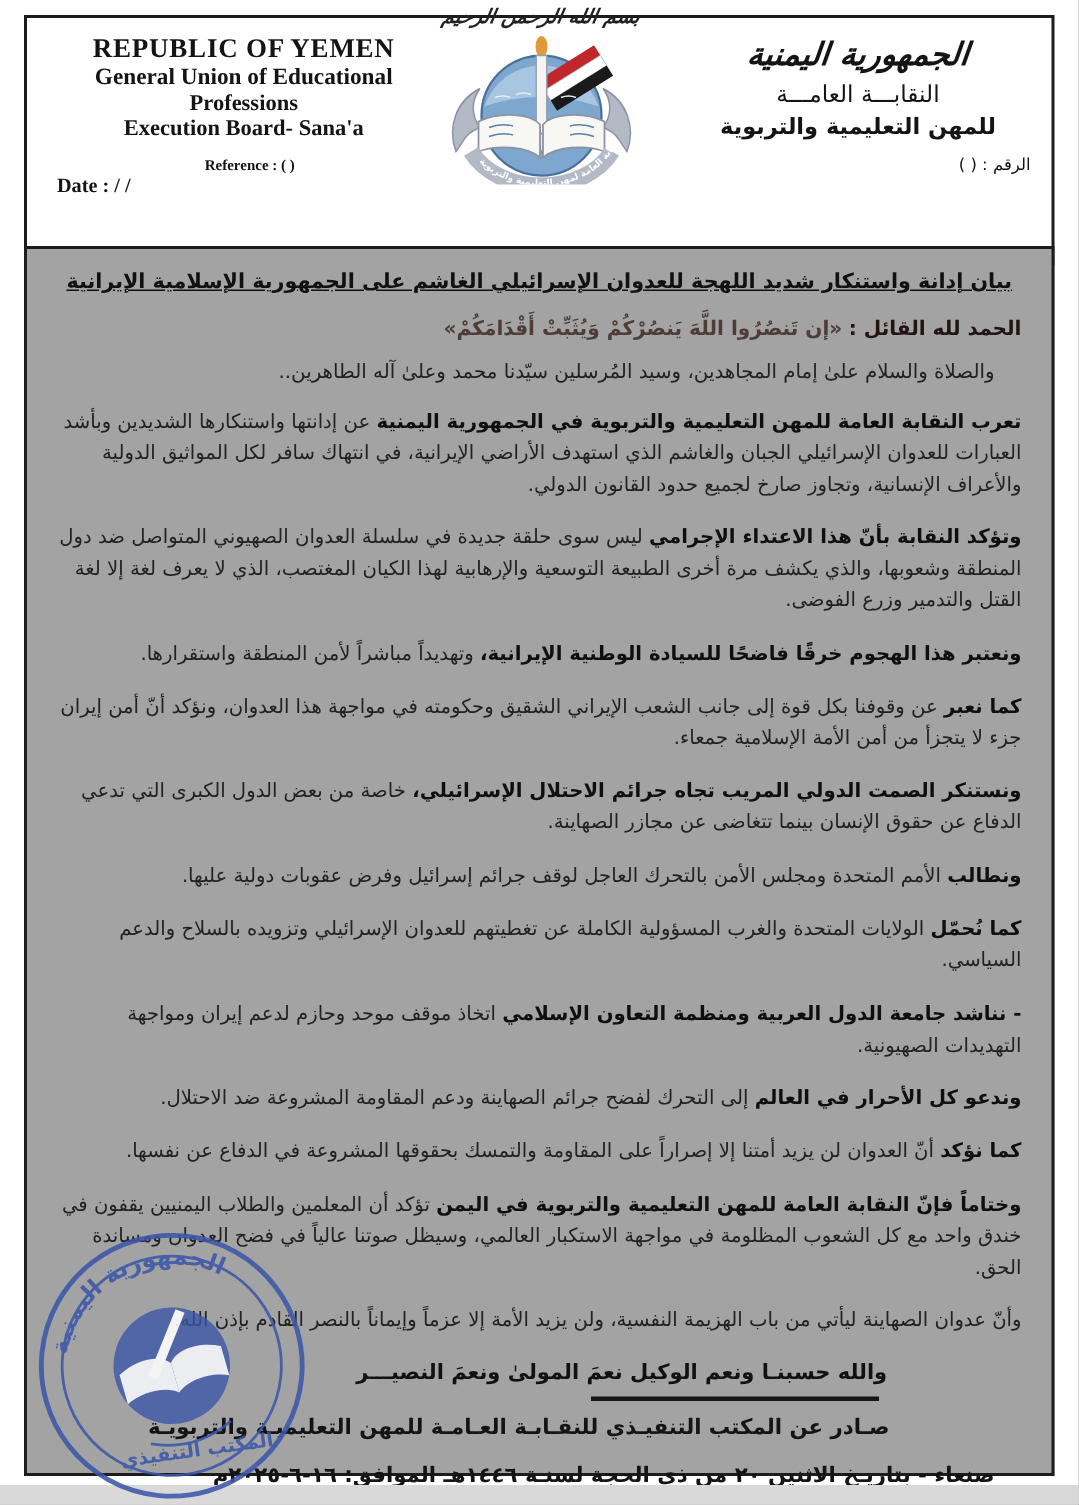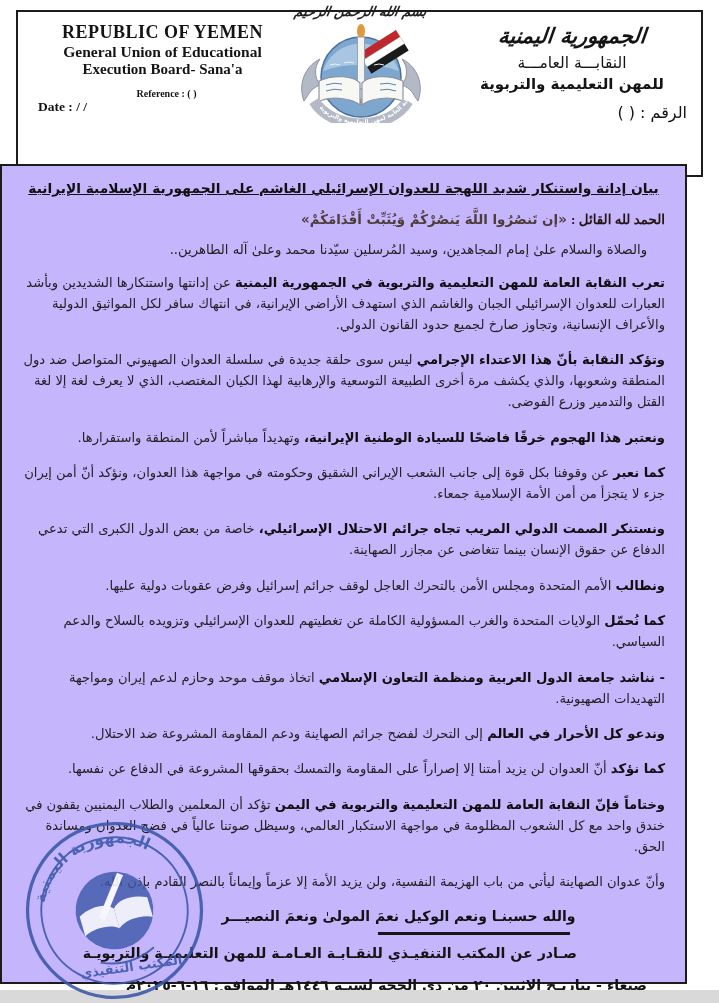--- a/index.html
+++ b/index.html
@@ -27,38 +27,38 @@
   .en-l4 { font-size:15px; }
   .en-ref { margin-top:10px; text-align:center; padding-left:8px; font-size:10px; }
   .en-date { text-align:left; padding-left:8px; font-size:13.5px; }
   .ar-block {
     position:absolute; right:14px; top:12px; width:230px; text-align:center;
     direction:rtl; color:#141414;
   }
   .ar-l1 { font-size:21px; font-weight:bold; transform:skewX(-6deg); font-style:italic; }
   .ar-l2 { font-size:15.5px; font-weight:normal; margin-top:6px; }
   .ar-l3 { font-size:15px; font-weight:bold; margin-top:3px; }
-  .ar-ref { margin-top:10px; text-align:right; font-size:16px; }
+  .ar-ref { margin-top:10px; text-align:right; font-size:11px; }
   .ar-ref div { margin-top:1px; }
   
   .logo-col { position:absolute; left:283px; top:4px; width:155px; text-align:center; z-index:4; }
   .basmala { font-size:13px; font-weight:bold; font-style:italic; color:#222; transform:skewX(-10deg); }
   .emblem { margin-top:0px; }
   
   .body-box {
-    position:absolute; left:0; top:164px; width:687px; height:820px;
-    border:2.5px solid #1c1c1c; background:#c4b5fd; direction:rtl;
+    position:absolute; left:16px; top:164px; width:687px; height:820px;
+    border:2.5px solid #1c1c1c; background:#a3a3a3; direction:rtl;
     padding:12px 20px 6px 20px;
   }
   .doc-title {
     text-align:center; font-weight:bold; font-size:13.8px; color:#111;
     text-decoration:underline; margin:2px 0 16px 0;
   }
   .hamd { font-size:13.4px; margin-bottom:14px; }
-  .hamd .lbl { font-weight:bold; color:#231313;font-family:Liberation Serif, serif; }
+  .hamd .lbl { font-weight:bold; color:#231313; }
   .hamd .quote { color:#4e3c38; font-weight:bold; }
   .salat { font-size:13.2px; margin:0 18px 16px 0; color:#222; }
   .para { font-size:13.1px; line-height:1.6; color:#222; margin-bottom:14.5px; text-align:right; }
   .para .lead { font-weight:bold; color:#0f0f0f; }
   .dua { font-weight:bold; font-size:14px; text-align:center; transform:translateX(55px); margin:4px 0 8px 0; color:#111; }
   .divider { height:3.5px; background:#161616; width:192px; margin-left:auto; margin-right:95px; margin-bottom:10px; }
   .footer-issued { font-weight:bold; font-size:14.2px; text-align:right; padding-right:88px; letter-spacing:.3px; color:#141414; margin-bottom:16px; }
   .footer-date { font-weight:bold; font-size:14.2px; text-align:right; padding-right:18px; color:#141414; }
   
   .stamp {
@@ -71,20 +71,21 @@
 <body>
 
 <div id="page">
   <div id="paper"></div>
 
   <div class="header-box">
 
     <div class="en-block">
       <div class="en-l1">REPUBLIC OF YEMEN</div>
       <div class="en-l2">General Union of Educational</div>
+      <div class="en-l3">Professions</div>
       <div class="en-l4">Execution Board- Sana'a</div>
       <div class="en-ref">Reference : (          )</div>
       <div class="en-date">Date :      /      /</div>
     </div>
 
     <div class="ar-block">
       <div class="ar-l1">الجمهورية اليمنية</div>
       <div class="ar-l2">النقابـــة العامـــة</div>
       <div class="ar-l3">للمهن التعليمية والتربوية</div>
       <div class="ar-ref">

